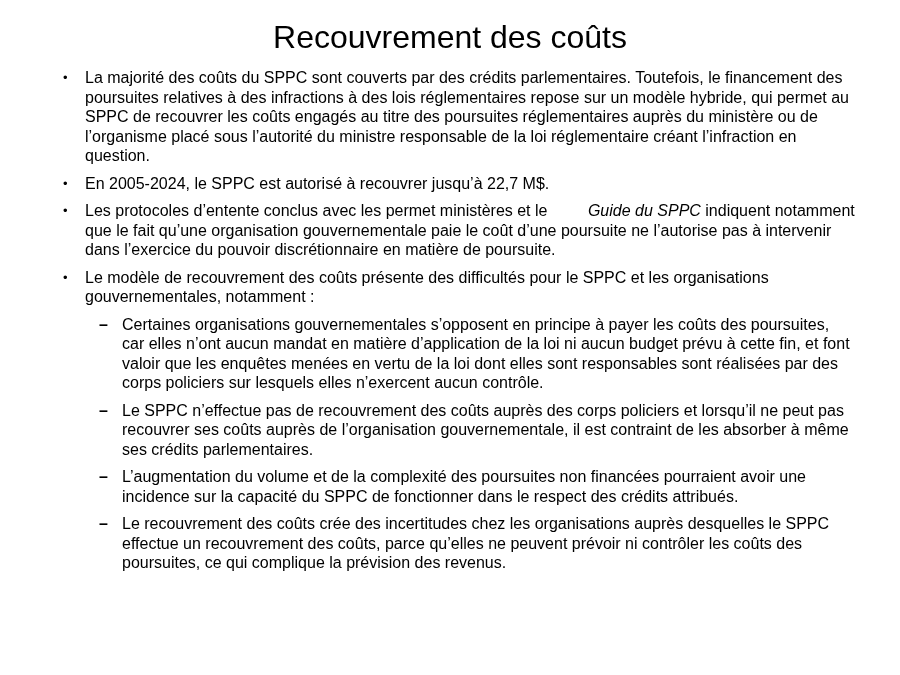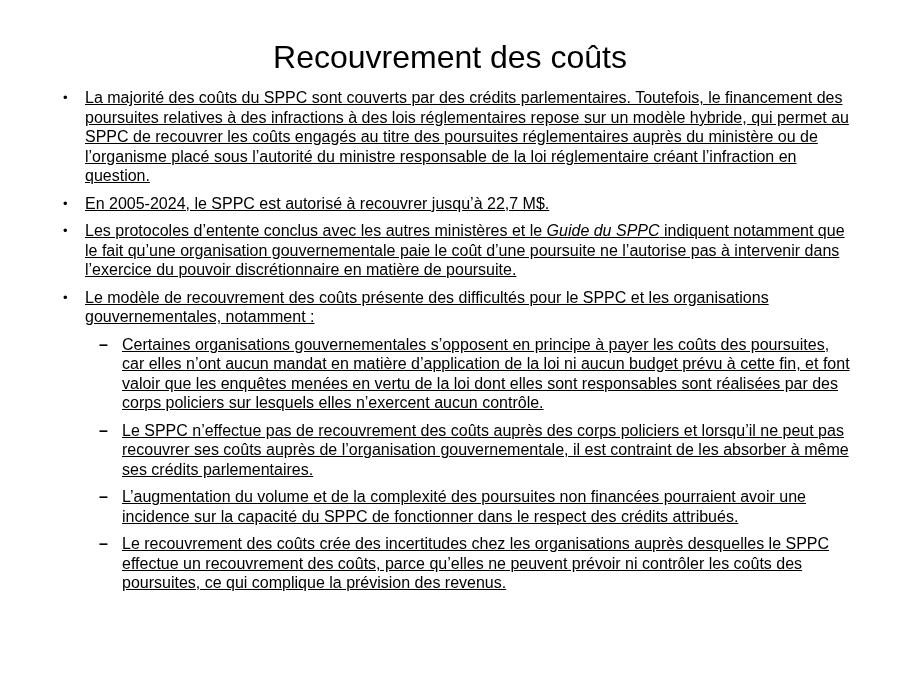--- a/index.html
+++ b/index.html
@@ -16,21 +16,21 @@
   }
   .slide {
     position: relative;
     width: 900px;
     height: 675px;
     box-sizing: border-box;
     background: #ffffff;
   }
   .slide-title {
     margin: 0;
-    padding-top: 40px;
+    padding-top: 20px;
     font-size: 32px;
     font-weight: 400;
     line-height: 1.1;
     text-align: center;
     color: #000000;
   }
   .bullet-list {
     margin-top: 13px;
     padding: 0 45px 0 63px;
   }
@@ -50,43 +50,43 @@
   .bullet.l2 {
     margin-left: 36px;
   }
   .bullet.l2 .marker {
     flex: 0 0 23px;
     font-size: 16px;
     font-weight: 700;
   }
   .bullet .text {
     flex: 1 1 auto;
-    text-decoration: underline;
   }
   .italic-seg {
     font-style: italic;
+    margin-left: 36px;
   }
 </style>
 </head>
 <body>
 
 <div class="slide">
   <h1 class="slide-title">Recouvrement des coûts</h1>
   <div class="bullet-list" id="bullet-list">
       <div class="bullet l1">
         <span class="marker">•</span>
         <span class="text"><span class="seg">La majorité des coûts du SPPC sont couverts par des crédits parlementaires. Toutefois, le financement des poursuites relatives à des infractions à des lois réglementaires repose sur un modèle hybride, qui permet au SPPC de recouvrer les coûts engagés au titre des poursuites réglementaires auprès du ministère ou de l’organisme placé sous l’autorité du ministre responsable de la loi réglementaire créant l’infraction en question.</span></span>
       </div>
       <div class="bullet l1">
         <span class="marker">•</span>
         <span class="text"><span class="seg">En 2005-2024, le SPPC est autorisé à recouvrer jusqu’à 22,7 M$.</span></span>
       </div>
       <div class="bullet l1">
         <span class="marker">•</span>
-        <span class="text"><span class="seg">Les protocoles d’entente conclus avec les autres ministères et le </span><span class="seg italic-seg">Guide du SPPC</span><span class="seg"> indiquent notamment que le fait qu’une organisation gouvernementale paie le coût d’une poursuite ne l’autorise pas à intervenir dans l’exercice du pouvoir discrétionnaire en matière de poursuite.</span></span>
+        <span class="text"><span class="seg">Les protocoles d’entente conclus avec les permet ministères et le </span><span class="seg italic-seg">Guide du SPPC</span><span class="seg"> indiquent notamment que le fait qu’une organisation gouvernementale paie le coût d’une poursuite ne l’autorise pas à intervenir dans l’exercice du pouvoir discrétionnaire en matière de poursuite.</span></span>
       </div>
       <div class="bullet l1">
         <span class="marker">•</span>
         <span class="text"><span class="seg">Le modèle de recouvrement des coûts présente des difficultés pour le SPPC et les organisations gouvernementales, notamment :</span></span>
       </div>
       <div class="bullet l2">
         <span class="marker">–</span>
         <span class="text"><span class="seg">Certaines organisations gouvernementales s’opposent en principe à payer les coûts des poursuites, car elles n’ont aucun mandat en matière d’application de la loi ni aucun budget prévu à cette fin, et font valoir que les enquêtes menées en vertu de la loi dont elles sont responsables sont réalisées par des corps policiers sur lesquels elles n’exercent aucun contrôle.</span></span>
       </div>
       <div class="bullet l2">

